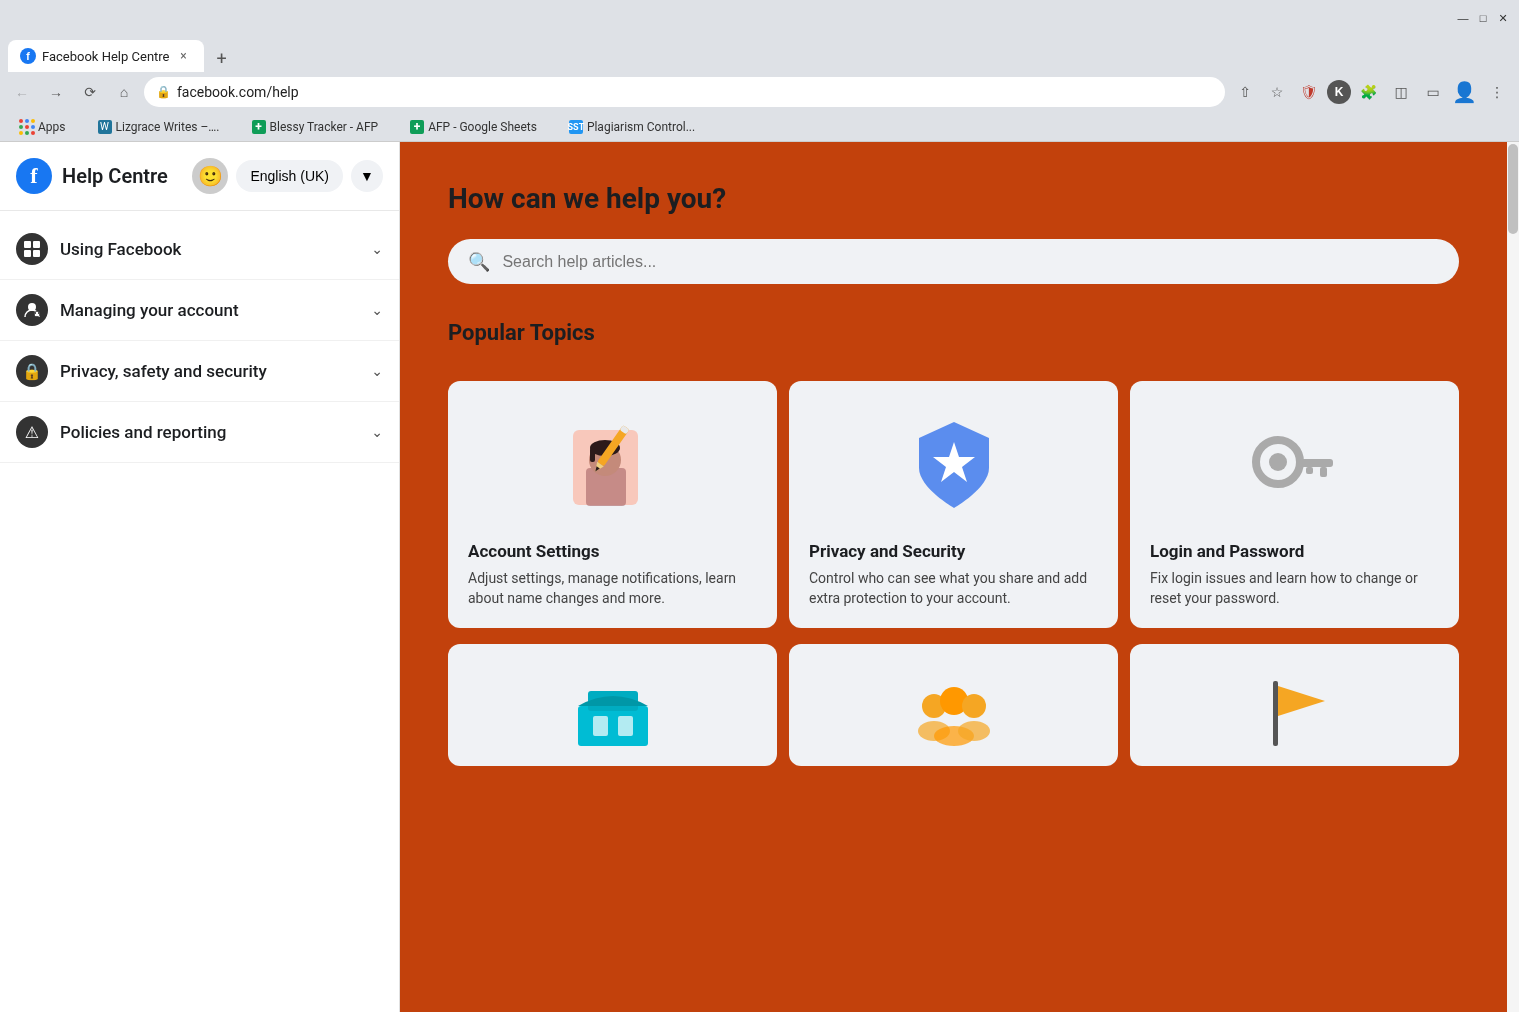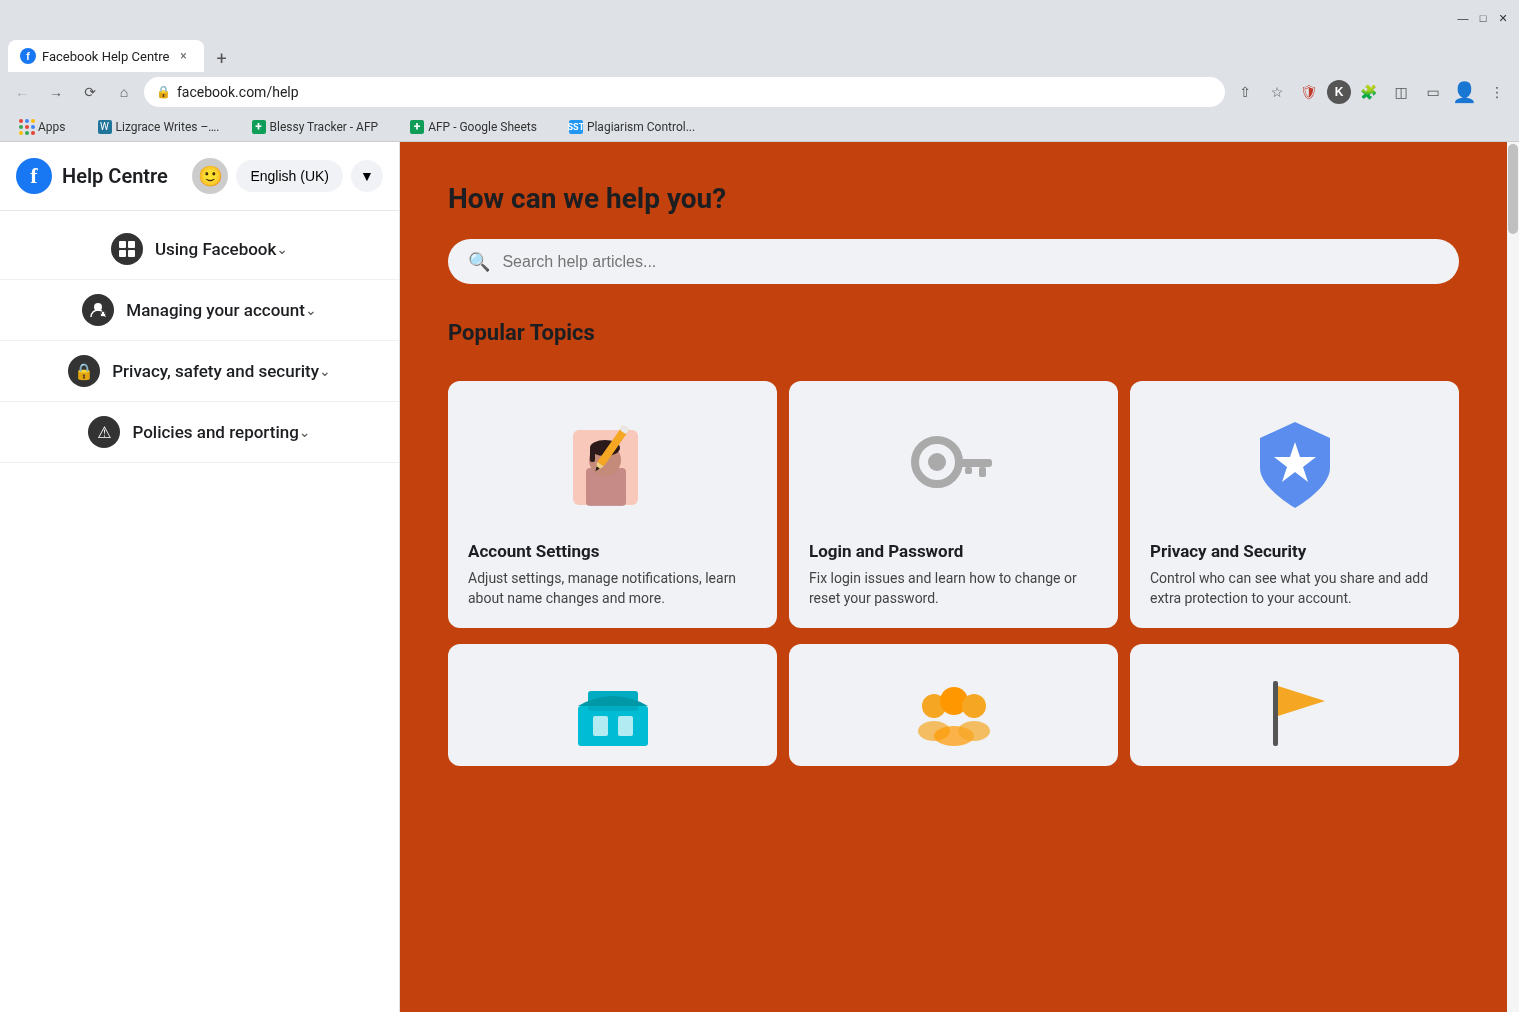--- a/index.html
+++ b/index.html
@@ -41,21 +41,21 @@
     
     .page-area { display: flex; flex: 1; background: #ffffff; overflow: hidden; }
 
     
     .sidebar { width: 400px; flex-shrink: 0; background: #ffffff; border-right: 1px solid #e0e0e0; overflow-y: auto; }
     .sidebar-header { display: flex; align-items: center; gap: 10px; padding: 16px 16px; border-bottom: 1px solid #e8e8e8; }
     .fb-logo { width: 36px; height: 36px; border-radius: 50%; background: #1877f2; display: flex; align-items: center; justify-content: center; color: white; font-size: 22px; font-weight: bold; flex-shrink: 0; }
     .help-centre-title { font-size: 20px; font-weight: 600; color: #1c1e21; }
 
     .sidebar-nav { padding: 8px 0; }
-    .nav-item { display: flex; align-items: center; justify-content: center; padding: 14px 16px; cursor: pointer; border-bottom: 1px solid #f0f0f0; }
+    .nav-item { display: flex; align-items: center; justify-content: space-between; padding: 14px 16px; cursor: pointer; border-bottom: 1px solid #f0f0f0; }
     .nav-item-left { display: flex; align-items: center; gap: 12px; }
     .nav-icon { width: 32px; height: 32px; border-radius: 50%; background: #333; display: flex; align-items: center; justify-content: center; color: white; font-size: 15px; flex-shrink: 0; }
     .nav-icon.using { background: #333; }
     .nav-icon.managing { background: #333; }
     .nav-icon.privacy { background: #333; }
     .nav-icon.policies { background: #333; }
     .nav-label { font-size: 17px; font-weight: 500; color: #1c1e21; line-height: 1.3; }
     .chevron { color: #555; font-size: 14px; }
 
     
@@ -273,44 +273,44 @@
             </svg>
           </div>
           <div class="topic-title">Account Settings</div>
           <div class="topic-desc">Adjust settings, manage notifications, learn about name changes and more.</div>
         </div>
 
         <div class="topic-card">
           <div class="topic-illustration">
             <svg width="110" height="110" viewBox="0 0 110 110">
 
-              <circle cx="38" cy="52" r="22" fill="none" stroke="#aaa" stroke-width="8"></circle>
-              <circle cx="38" cy="52" r="9" fill="#aaa"></circle>
-
-              <rect x="58" y="49" width="35" height="8" rx="3" fill="#aaa"></rect>
-
-              <rect x="80" y="57" width="7" height="10" rx="2" fill="#aaa"></rect>
-              <rect x="66" y="57" width="7" height="7" rx="2" fill="#aaa"></rect>
-            </svg>
-          </div>
-          <div class="topic-title">Login and Password</div>
-          <div class="topic-desc">Fix login issues and learn how to change or reset your password.</div>
+              <path d="M55 12 L90 28 L90 58 C90 78 55 98 55 98 C55 98 20 78 20 58 L20 28 Z" fill="#5b8dee"></path>
+
+              <polygon points="55,32 60,47 76,47 63,57 68,72 55,62 42,72 47,57 34,47 50,47" fill="white"></polygon>
+            </svg>
+          </div>
+          <div class="topic-title">Privacy and Security</div>
+          <div class="topic-desc">Control who can see what you share and add extra protection to your account.</div>
         </div>
 
         <div class="topic-card">
           <div class="topic-illustration">
             <svg width="110" height="110" viewBox="0 0 110 110">
 
-              <path d="M55 12 L90 28 L90 58 C90 78 55 98 55 98 C55 98 20 78 20 58 L20 28 Z" fill="#5b8dee"></path>
-
-              <polygon points="55,32 60,47 76,47 63,57 68,72 55,62 42,72 47,57 34,47 50,47" fill="white"></polygon>
-            </svg>
-          </div>
-          <div class="topic-title">Privacy and Security</div>
-          <div class="topic-desc">Control who can see what you share and add extra protection to your account.</div>
+              <circle cx="38" cy="52" r="22" fill="none" stroke="#aaa" stroke-width="8"></circle>
+              <circle cx="38" cy="52" r="9" fill="#aaa"></circle>
+
+              <rect x="58" y="49" width="35" height="8" rx="3" fill="#aaa"></rect>
+
+              <rect x="80" y="57" width="7" height="10" rx="2" fill="#aaa"></rect>
+              <rect x="66" y="57" width="7" height="7" rx="2" fill="#aaa"></rect>
+            </svg>
+          </div>
+          <div class="topic-title">Login and Password</div>
+          <div class="topic-desc">Fix login issues and learn how to change or reset your password.</div>
         </div>
 
       </div>
 
       <div class="topics-grid" style="margin-top:16px;">
         <div class="topic-card" style="min-height:90px;overflow:hidden;">
           <div style="display:flex;justify-content:center;padding-top:8px;">
             <svg width="80" height="70" viewBox="0 0 80 70">
 
               <rect x="5" y="30" width="70" height="40" rx="3" fill="#00bcd4"></rect>

